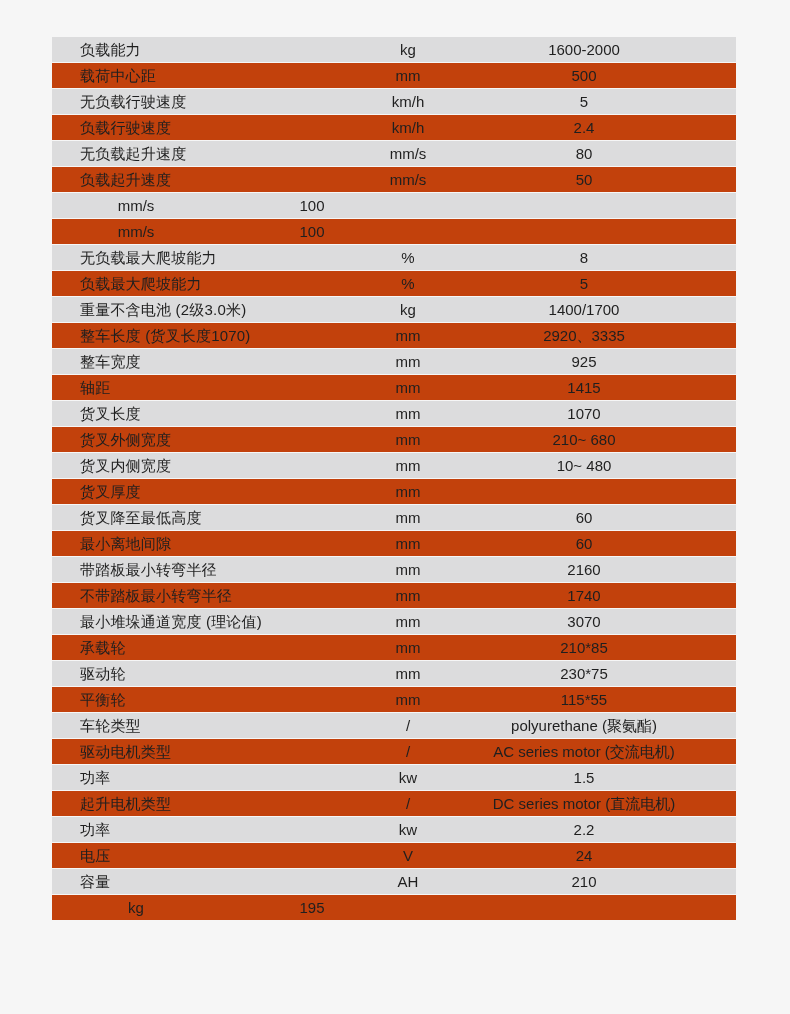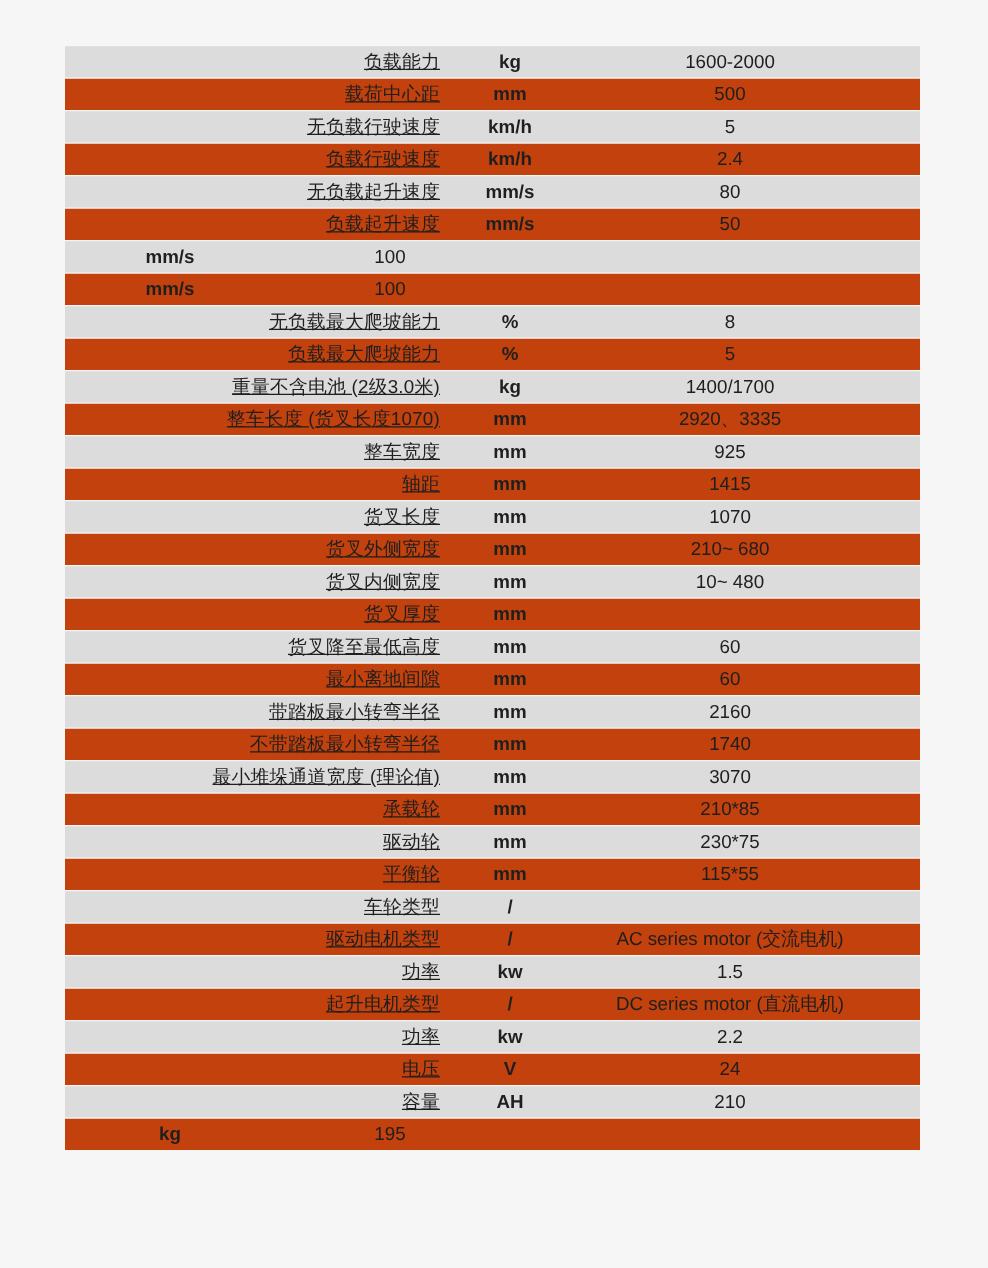--- a/index.html
+++ b/index.html
@@ -25,31 +25,29 @@
     padding-left: 28px;
     box-sizing: border-box;
     color: #1f1f1f;
     font-size: 15px;
     line-height: 25px;
   }
   .spec-row.dark  { background: #dcdcdd; }
   .spec-row.light { background: #c2410c; }
   .cell-label {
     flex: 0 0 272px;
-    text-align: right;
+    text-align: left;
     white-space: nowrap;
     overflow: hidden;
     letter-spacing: 0.2px;
-    text-decoration: underline;
   }
   .cell-unit {
     flex: 0 0 112px;
     text-align: center;
     white-space: nowrap;
-    font-weight: bold;
   }
   .cell-value {
     flex: 0 0 240px;
     text-align: center;
     white-space: nowrap;
   }
   .cell-spacer { flex: 1; }
 </style>
 </head>
 <body>
@@ -205,20 +203,21 @@
     </div>
     <div class="spec-row light">
       <span class="cell-label">平衡轮</span>
       <span class="cell-unit">mm</span>
       <span class="cell-value">115*55</span>
       <span class="cell-spacer"></span>
     </div>
     <div class="spec-row dark">
       <span class="cell-label">车轮类型</span>
       <span class="cell-unit">/</span>
+      <span class="cell-value">polyurethane (聚氨酯)</span>
       <span class="cell-spacer"></span>
     </div>
     <div class="spec-row light">
       <span class="cell-label">驱动电机类型</span>
       <span class="cell-unit">/</span>
       <span class="cell-value">AC series motor (交流电机)</span>
       <span class="cell-spacer"></span>
     </div>
     <div class="spec-row dark">
       <span class="cell-label">功率</span>

